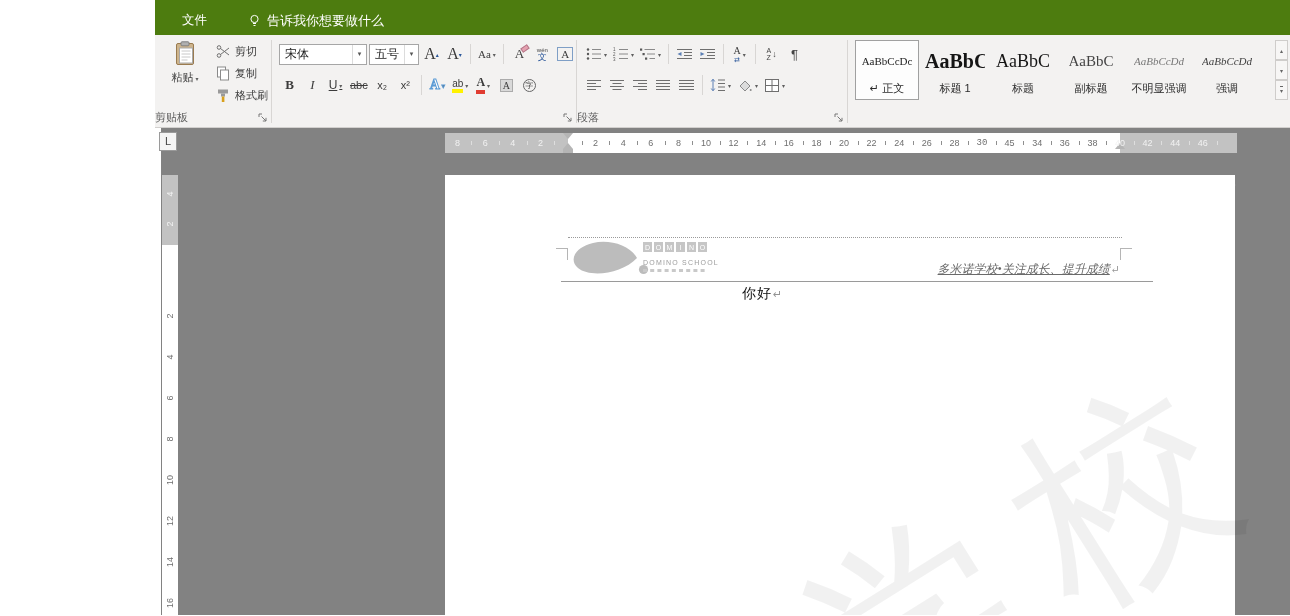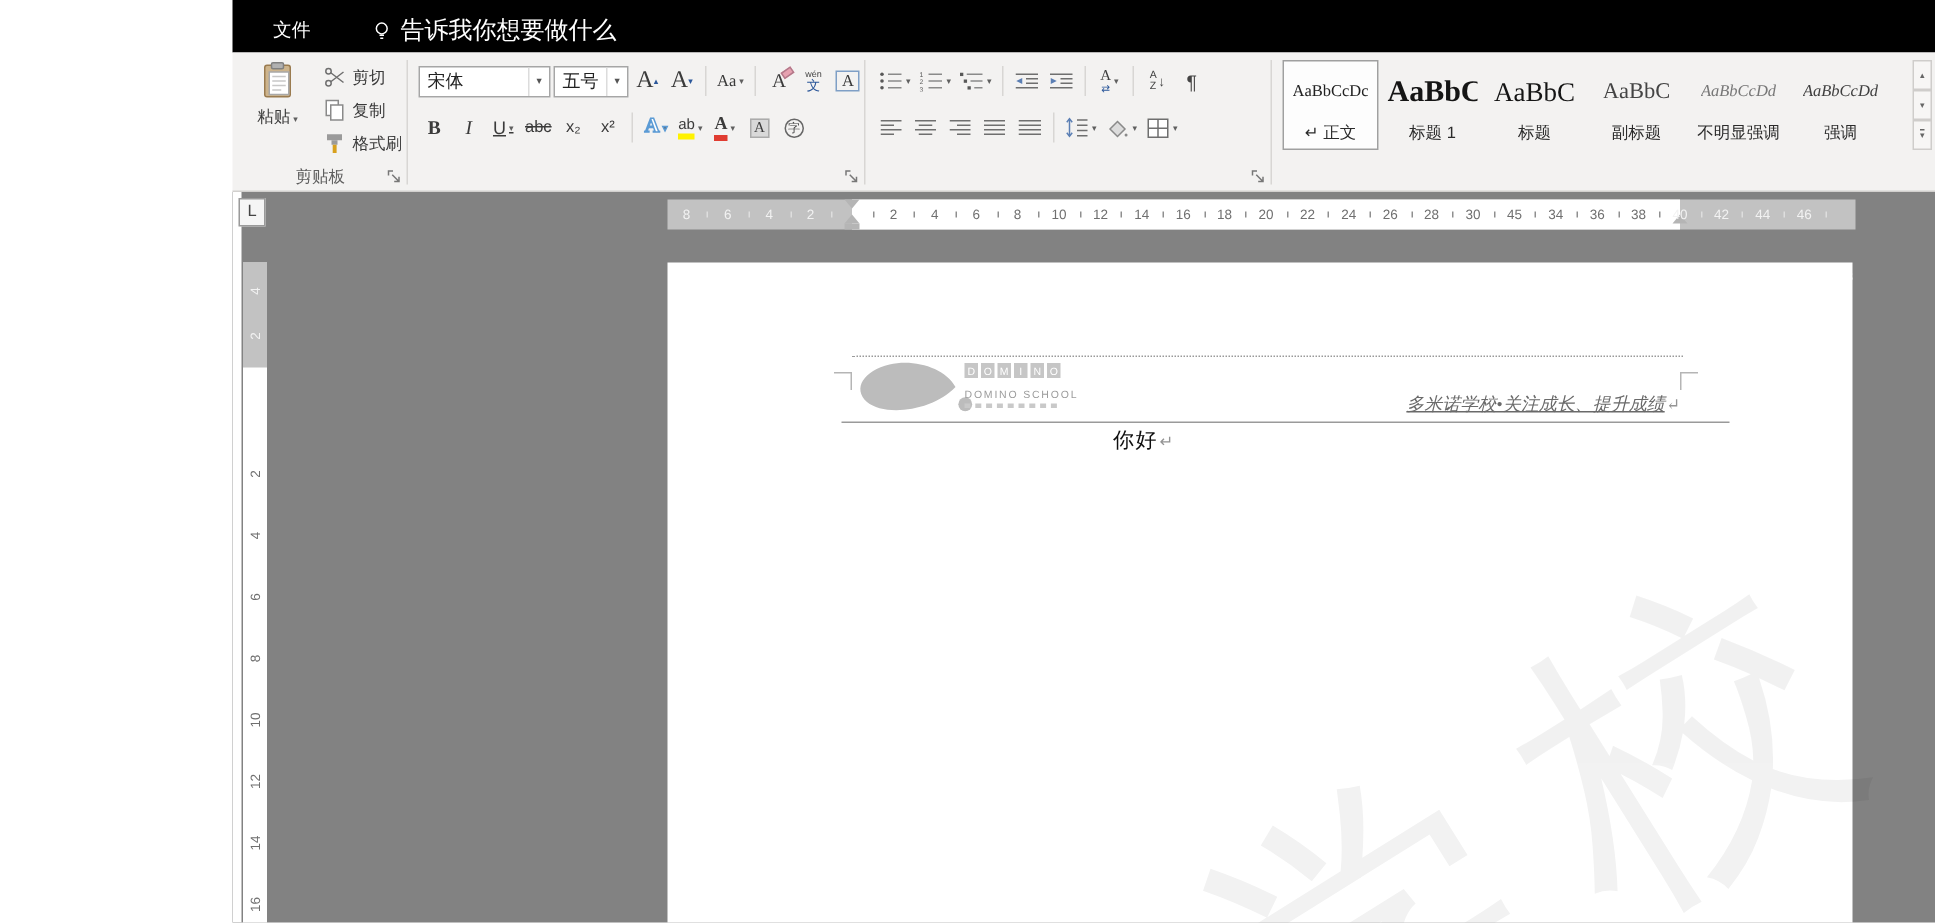--- a/index.html
+++ b/index.html
@@ -1,36 +1,36 @@
 <!DOCTYPE html>
 <html><head>
 <meta charset="utf-8">
 <style>
   * { margin:0; padding:0; box-sizing:border-box; }
   body { font-family:"Liberation Sans","DejaVu Sans",sans-serif; }
   .screen { position:relative; width:1290px; height:616px; background:#ffffff; overflow:hidden; }
   .word-window { position:absolute; left:155px; top:0; width:1135px; height:616px; }
 
   
-  .tabbar { position:relative; height:35px; background:#000000; display:flex; align-items:flex-end; padding-left:10px; }
+  .tabbar { position:relative; height:35px; background:#4d7c0f; display:flex; align-items:flex-end; padding-left:10px; }
   .tab-file { color:#fff; padding:0 17px; height:29px; line-height:29px; font-size:12.5px; }
   .tabs { display:flex; height:29px; }
   .tab { color:#e9eff8; padding:0 16px; height:29px; line-height:29px; font-size:12.5px; }
   .tab.active { background:#f3f2f1; color:#2b579a; }
-  .tellme { display:flex; align-items:center; gap:6px; color:#fff; font-size:16px; height:29px; margin-left:16px; padding:0 8px; }
+  .tellme { display:flex; align-items:center; gap:6px; color:#fff; font-size:13px; height:29px; margin-left:16px; padding:0 8px; }
 
   
   .ribbon { position:relative; height:93px; background:#f3f2f1; border-bottom:1px solid #d2d0ce; }
   .group { position:absolute; top:0; height:93px; }
   .sep-r::after { content:""; position:absolute; right:0; top:5px; bottom:5px; width:1px; background:#d8d6d4; }
   .g-clip { left:0; width:117px; }
   .g-font { left:117px; width:305px; }
   .g-para { left:422px; width:271px; }
   .g-styles { left:693px; width:442px; }
-  .grp-label { position:absolute; bottom:3px; left:0; right:0; text-align:center; font-size:11px; color:#5f5f5f; }
+  .grp-label { position:absolute; bottom:3px; left:0; right:0; text-align:left; font-size:11px; color:#5f5f5f; }
   .launcher { position:absolute; right:3px; bottom:4px; width:12px; height:12px; display:flex; align-items:center; justify-content:center; }
 
   .row { position:absolute; display:flex; align-items:center; gap:2px; }
   .r1 { left:7px; top:7px; height:24px; }
   .r2 { left:7px; top:38px; height:24px; }
   .ibtn { display:flex; align-items:center; justify-content:center; min-width:21px; height:22px; padding:0 2px; color:#3b3b3b; border-radius:2px; }
   .bsep { width:1px; height:20px; background:#d8d6d4; margin:0 3px; }
   .dd::after { content:"\25BE"; font-size:6px; color:#5f5f5f; margin-left:2px; }
 
   
@@ -338,20 +338,21 @@
                 <circle cx="13.7" cy="12" r="1" fill="#8a8a8a"></circle>
               </svg>
             </div>
           <div class="ibtn dd">
               <svg width="16" height="15" viewBox="0 0 16 15">
                 <rect x="1.5" y="1.5" width="13" height="12" fill="#fff" stroke="#6f6f6f"></rect>
                 <path d="M8 1.5 V13.5 M1.5 7.5 H14.5" stroke="#6f6f6f"></path>
               </svg>
             </div>
         </div>
+        <div class="grp-label">段落</div>
         <div class="launcher">
             <svg width="10" height="10">
               <path d="M1 4 V1 H4" stroke="#777" fill="none"></path>
               <path d="M3.5 3.5 L8 8 M8 4.8 V8 H4.8" stroke="#777" fill="none"></path>
             </svg>
           </div>
       </div>
 
       <div class="group g-styles">
         <div class="gal">
@@ -409,21 +410,21 @@
           <div class="hnum" style="left: 261px;">10</div>
           <div class="hnum" style="left: 288.6px;">12</div>
           <div class="hnum" style="left: 316.2px;">14</div>
           <div class="hnum" style="left: 343.8px;">16</div>
           <div class="hnum" style="left: 371.4px;">18</div>
           <div class="hnum" style="left: 399px;">20</div>
           <div class="hnum" style="left: 426.6px;">22</div>
           <div class="hnum" style="left: 454.2px;">24</div>
           <div class="hnum" style="left: 481.8px;">26</div>
           <div class="hnum" style="left: 509.4px;">28</div>
-          <div class="hnum" style="left: 537px;">30</div>
+          <div class="hnum" style="left: 537px; font-family: Liberation Mono, monospace;">30</div>
           <div class="hnum" style="left: 564.6px;">45</div>
           <div class="hnum" style="left: 592.2px;">34</div>
           <div class="hnum" style="left: 619.8px;">36</div>
           <div class="hnum" style="left: 647.4px;">38</div>
           <div class="hnum lt" style="left: 675px;">40</div>
           <div class="hnum lt" style="left: 702.6px;">42</div>
           <div class="hnum lt" style="left: 730.2px;">44</div>
           <div class="hnum lt" style="left: 757.8px;">46</div>
           <div class="hnum lt" style="left: 785.4px; margin-top: 41px;">48</div>
           <div class="htick lt" style="left: 26.4px;"></div>

